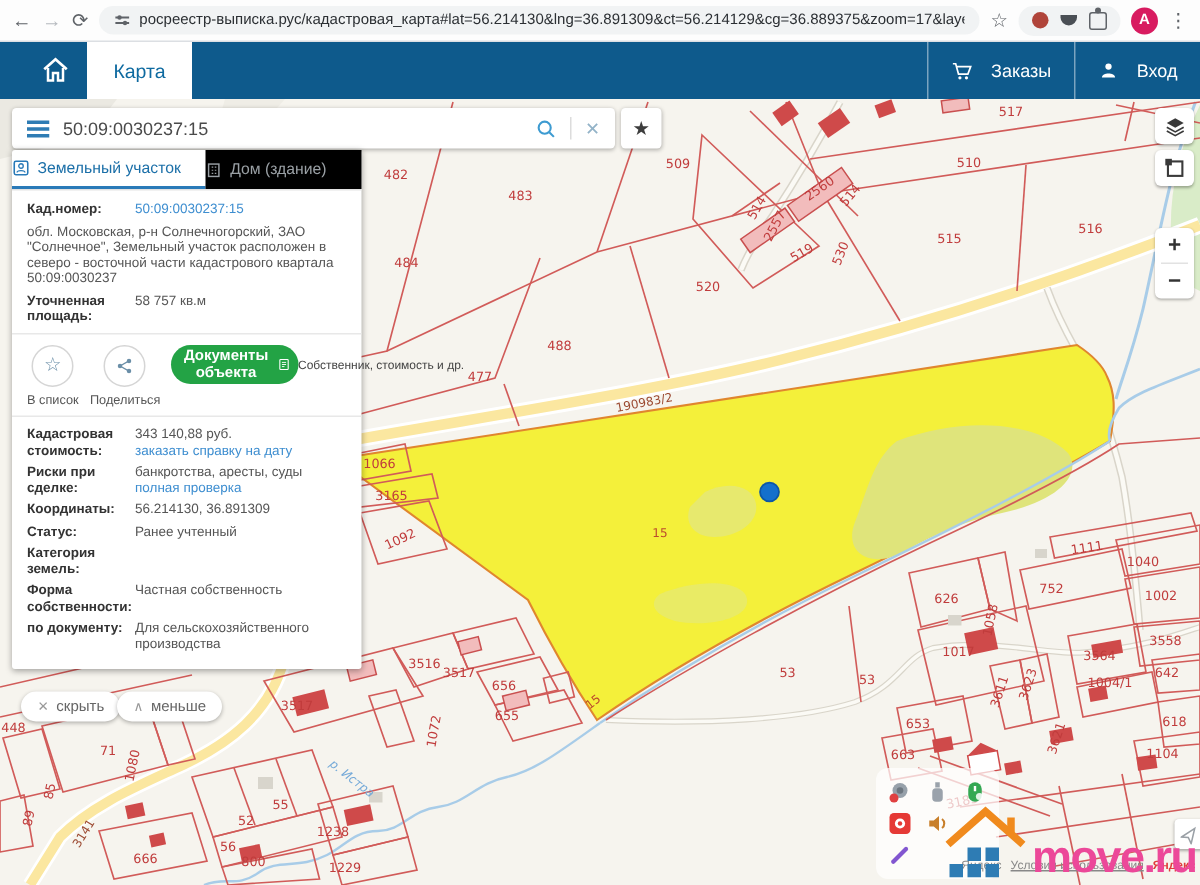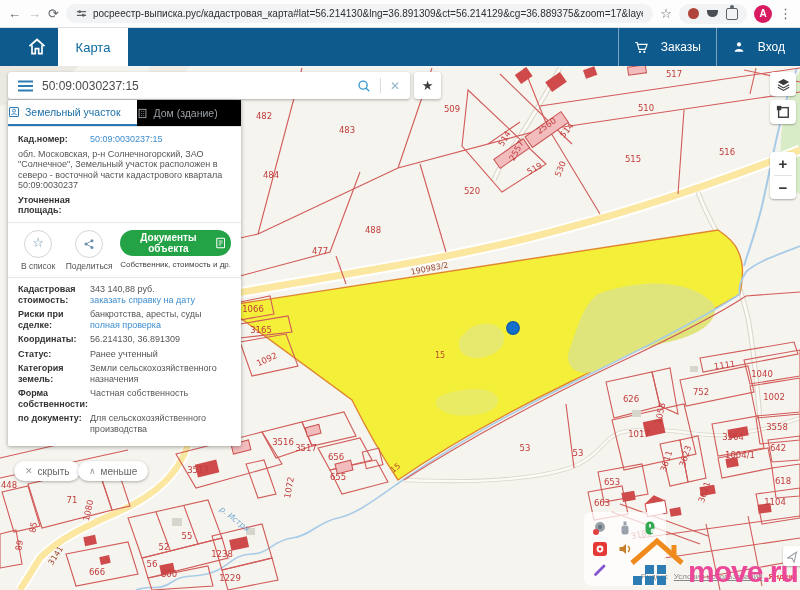--- a/index.html
+++ b/index.html
@@ -58,21 +58,21 @@
   .prow{display:flex;margin-bottom:4px}
   .plabel{width:72px;flex:none;font-weight:bold;color:#333}
   .pvalue{flex:1;color:#555}
   .pvalue a{color:#3e8ed0;text-decoration:none}
   .pdiv{border-top:1px solid #e8e8e8;margin:6px -10px}
   #actions{display:flex;align-items:flex-start;gap:9px;margin:7px 0 5px}
   .act{display:flex;flex-direction:column;align-items:center;width:44px}
   .circle-btn{width:26px;height:26px;border:1px solid #d5d5d5;border-radius:50%;display:flex;
     align-items:center;justify-content:center;color:#6b8fa8;background:#fff}
   .act-label{font-size:8.5px;color:#555;margin-top:3px;white-space:nowrap}
-  #doc-wrap{flex:1;display:flex;flex-direction:column;align-items:center}
+  #doc-wrap{flex:1;display:flex;flex-direction:row;align-items:center}
   #doc-btn{width:100%;height:26px;border:none;border-radius:13px;background:#23a345;color:#fff;
     font-weight:bold;font-size:10px;display:flex;align-items:center;justify-content:center;gap:5px;
     font-family:"Liberation Sans",sans-serif}
   #doc-caption{font-size:8px;color:#444;margin-top:4px;white-space:nowrap}
 
   
   .pill{position:absolute;top:461px;height:20px;background:#fff;border-radius:11px;
     box-shadow:0 1px 3px rgba(0,0,0,.3);display:flex;align-items:center;gap:5px;padding:0 11px;
     font-size:10px;color:#666;z-index:5}
   #pill-hide{left:14px}
@@ -410,20 +410,21 @@
       <div id="fields1">
           <div class="prow">
             <div class="plabel">Кад.номер:</div>
             <div class="pvalue"><a>50:09:0030237:15</a></div>
           </div>
           <div class="prow">
             <div class="pvalue"><span>обл. Московская, р-н Солнечногорский, ЗАО "Солнечное", Земельный участок расположен в северо - восточной части кадастрового квартала 50:09:0030237</span></div>
           </div>
           <div class="prow">
             <div class="plabel">Уточненная площадь:</div>
+            <div class="pvalue"><span>58 757 кв.м</span></div>
           </div>
         </div>
       <div class="pdiv"></div>
       <div id="actions">
         <div class="act">
           <div class="circle-btn">
               <span style="font-size:13px">☆</span>
             </div>
           <div class="act-label">В список</div>
         </div>
@@ -462,21 +463,20 @@
           <div class="prow">
             <div class="plabel">Координаты:</div>
             <div class="pvalue"><span>56.214130, 36.891309</span></div>
           </div>
           <div class="prow">
             <div class="plabel">Статус:</div>
             <div class="pvalue"><span>Ранее учтенный</span></div>
           </div>
           <div class="prow">
             <div class="plabel">Категория земель:</div>
-            <div class="pvalue"><span>Земли сельскохозяйственного назначения</span></div>
           </div>
           <div class="prow">
             <div class="plabel">Форма собственности:</div>
             <div class="pvalue"><span>Частная собственность</span></div>
           </div>
           <div class="prow">
             <div class="plabel">по документу:</div>
             <div class="pvalue"><span>Для сельскохозяйственного производства</span></div>
           </div>
         </div>

